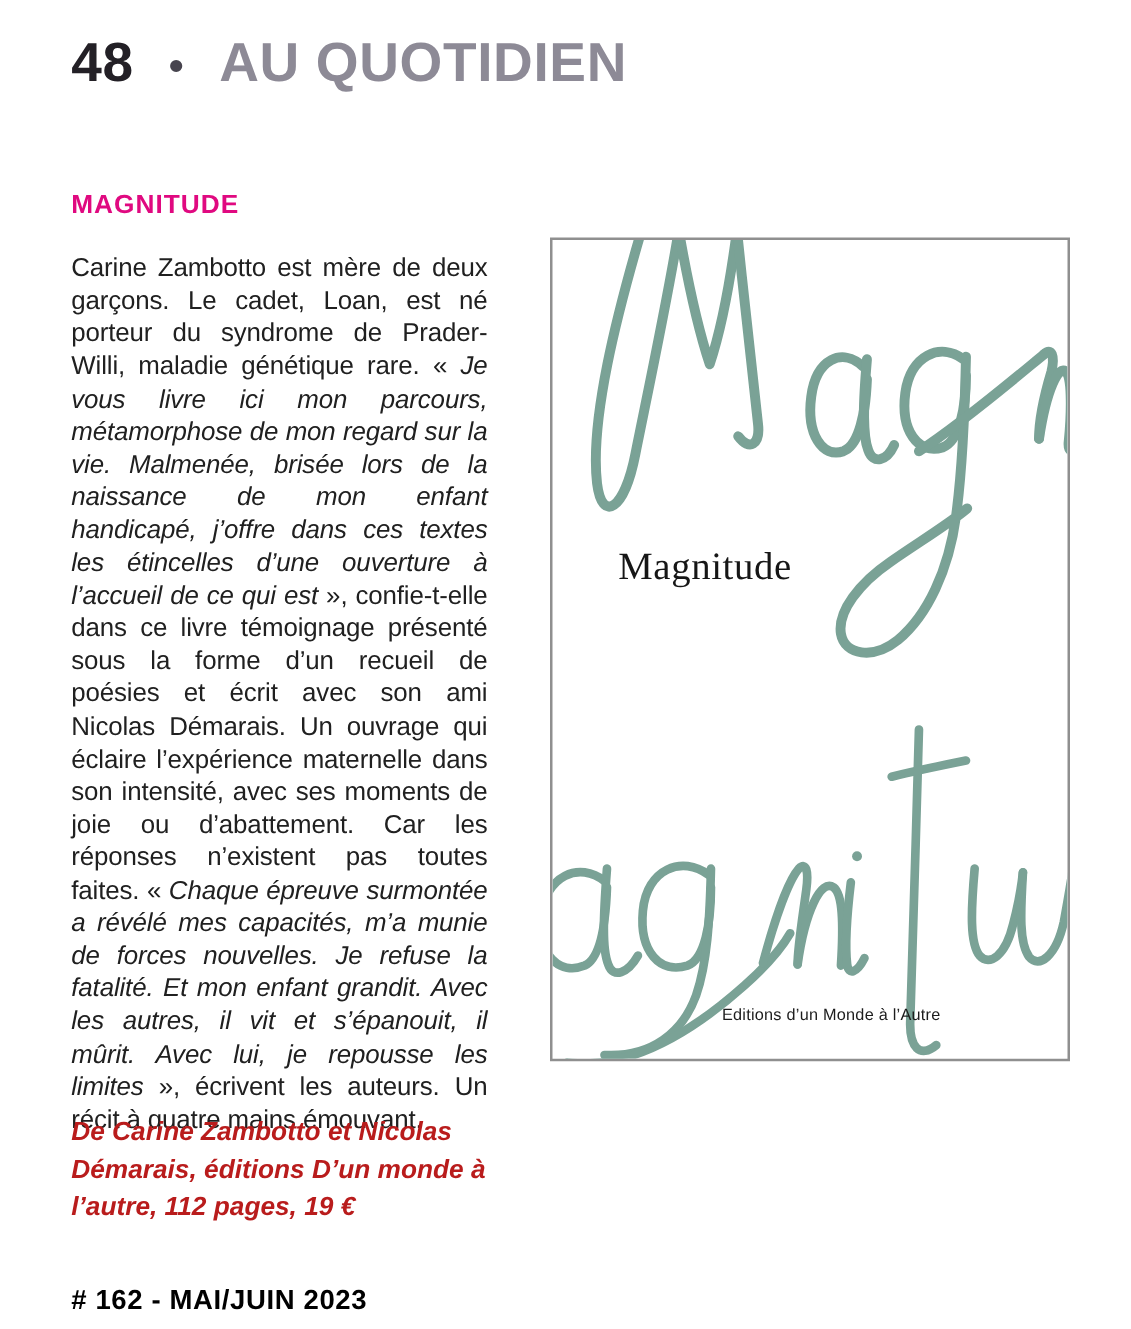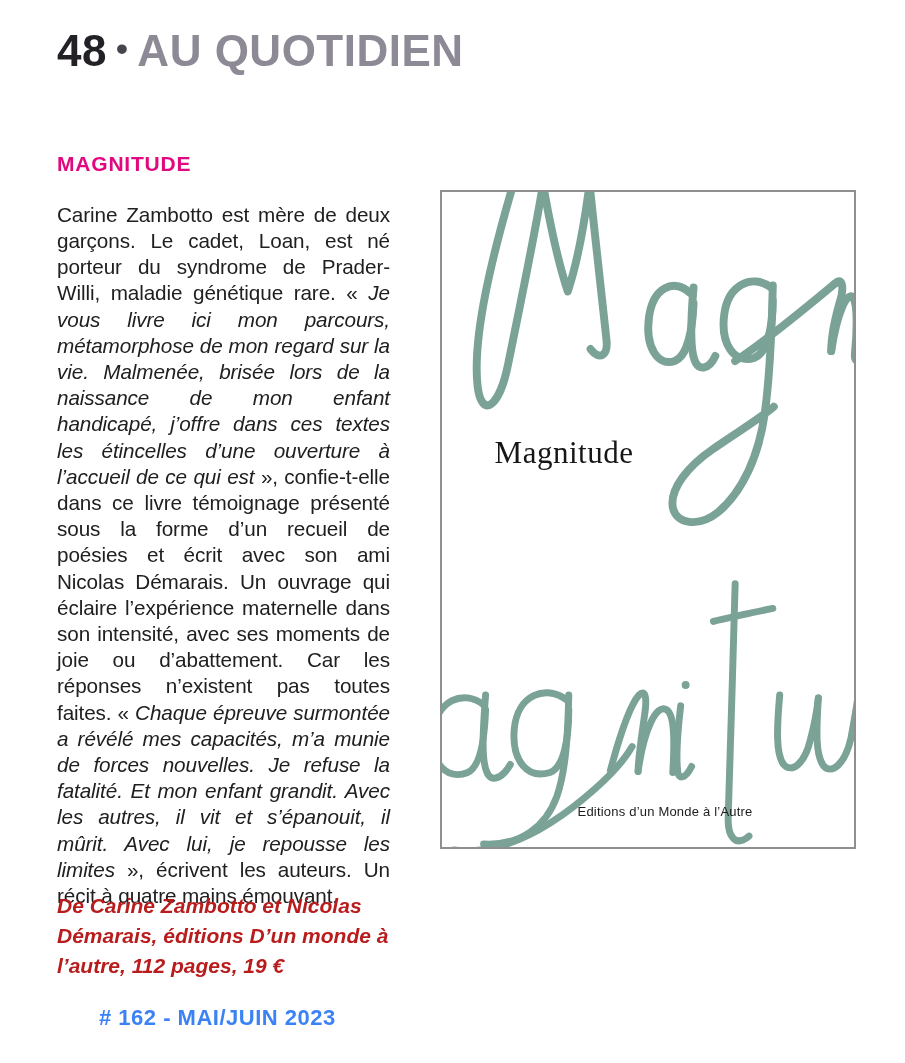--- a/index.html
+++ b/index.html
@@ -6,21 +6,21 @@
   .page{
     position:relative;
     width:905px;height:1063px;
     background:#ffffff;
     font-family:"Liberation Sans",sans-serif;
     overflow:hidden;
   }
   
   .header{
     position:absolute;left:57px;top:26px;
-    display:flex;align-items:center;gap:9px;
+    display:flex;align-items:flex-end;gap:28px;
     font-weight:700;font-size:44px;letter-spacing:0.5px;
   }
   .header .num{color:#232026;}
   .header .bullet{color:#47444e;font-size:34px;transform:translateY(-3px);}
   .header .section{color:#8d8a96;}
   
   .kicker{
     position:absolute;left:57px;top:116px;
     font-size:37px;font-weight:800;color:#151515;letter-spacing:0px;
   }
@@ -37,24 +37,23 @@
   }
   .body-text .it{font-style:italic;}
   
   .byline{
     position:absolute;left:57px;top:891px;width:345px;
     font-size:21px;line-height:30px;font-style:italic;font-weight:600;
     color:#b91c1c;
   }
   
   .footer{
-    position:absolute;left:57px;top:1005px;
+    position:absolute;left:57px;top:1027px;
     font-size:22px;font-weight:700;letter-spacing:0.5px;
-    color:#3b82f6;
-    margin-left:42px;
+    color:#000000;
   }
   
   .cover{
     position:absolute;left:440px;top:190px;width:416px;height:659px;
     background:#ffffff;border:2px solid #8f8f8f;
     box-sizing:border-box;
     overflow:hidden;
   }
   .cover svg{position:absolute;left:0;top:0;width:100%;height:100%;}
   .cover-title{

